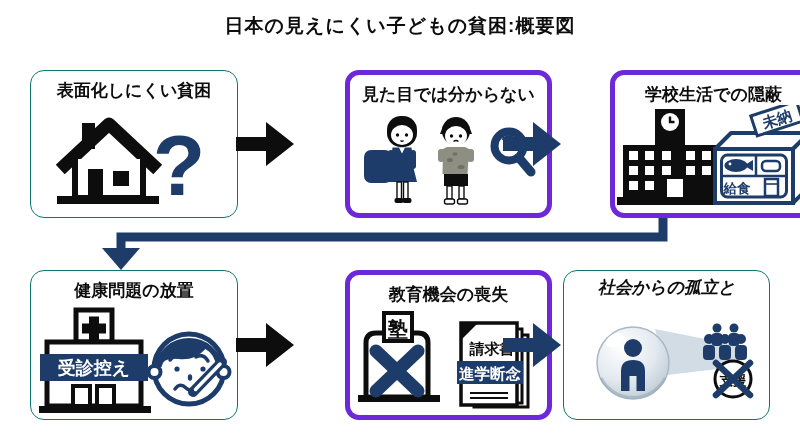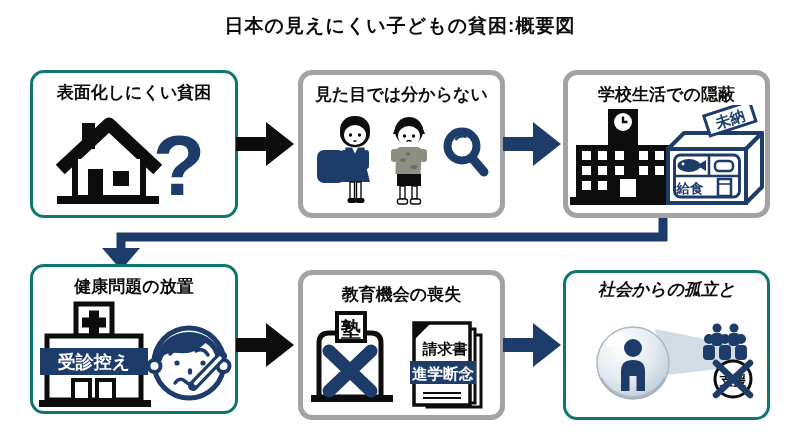--- a/index.html
+++ b/index.html
@@ -2,22 +2,22 @@
 <html><head>
 <meta charset="utf-8">
 <style>
   html,body{margin:0;padding:0;background:#fff;}
   .canvas{position:relative;width:800px;height:446px;background:#fff;overflow:hidden;
           font-family:"Liberation Sans",sans-serif;}
   .title{position:absolute;top:13px;left:0;width:100%;margin:0;text-align:center;
          font-size:19px;font-weight:bold;color:#0d0d0d;letter-spacing:1px;}
   .box{position:absolute;background:#fff;border-radius:14px;box-sizing:border-box;
        display:flex;flex-direction:column;align-items:center;}
-  .box.bk{border:3px solid #0f766e;}
-  .box.nv{border:5px solid #a3a3a3;}
+  .box.bk{border:1px solid #0f766e;}
+  .box.nv{border:5px solid #6d28d9;margin-left:47px;}
   .box-title{font-weight:bold;font-size:17px;color:#0d0d0d;margin-top:9px;
              line-height:1.25;text-align:center;white-space:nowrap;}
   .box-title.two{margin-top:6px;font-style:italic;}
   .icon-area{flex:1;display:flex;align-items:center;justify-content:center;width:100%;}
   .harrow{position:absolute;width:60px;height:48px;}
   .overlay{position:absolute;left:0;top:0;pointer-events:none;}
   
   .fn{fill:#1d3c6a}.fk{fill:#0d0d0d}.fw{fill:#fff}.fg{fill:#8e8e82}.fp{fill:#6f6f62}
   .sn{stroke:#1d3c6a}.sk{stroke:#0d0d0d}
   .canvas svg text{font-weight:bold;font-family:"Liberation Sans",sans-serif;}
@@ -144,21 +144,21 @@
         </g>
 
         <g transform="rotate(-18 162 14)">
           <rect class="fw sn" x="138" y="3" width="48" height="21" stroke-width="3"></rect>
           <text class="fn" x="162" y="19.5" font-size="15" text-anchor="middle">未納</text>
         </g>
       </svg>
     </div>
   </div>
 
-  <div class="box bk" style="left:30px;top:264px;width:208px;height:150px;">
+  <div class="box bk" style="left:30px;top:270px;width:208px;height:150px;">
     <div class="box-title">健康問題の放置</div>
     <div class="icon-area">
       <svg width="197" height="106" viewBox="0 0 197 106">
 
         <g>
           <rect x="40" y="3" width="36" height="32" class="fw sk" stroke-width="5"></rect>
           <path class="fk" d="M53 9.5 h10 v7 h7 v10 h-7 v7 h-10 v-7 h-7 v-10 h7 Z"></path>
           <rect x="11" y="35" width="94" height="64" class="fw sk" stroke-width="5"></rect>
           <rect class="fn" x="4" y="47" width="108" height="27"></rect>
           <text x="58" y="67" font-size="18" text-anchor="middle" fill="#fff">受診控え</text>

